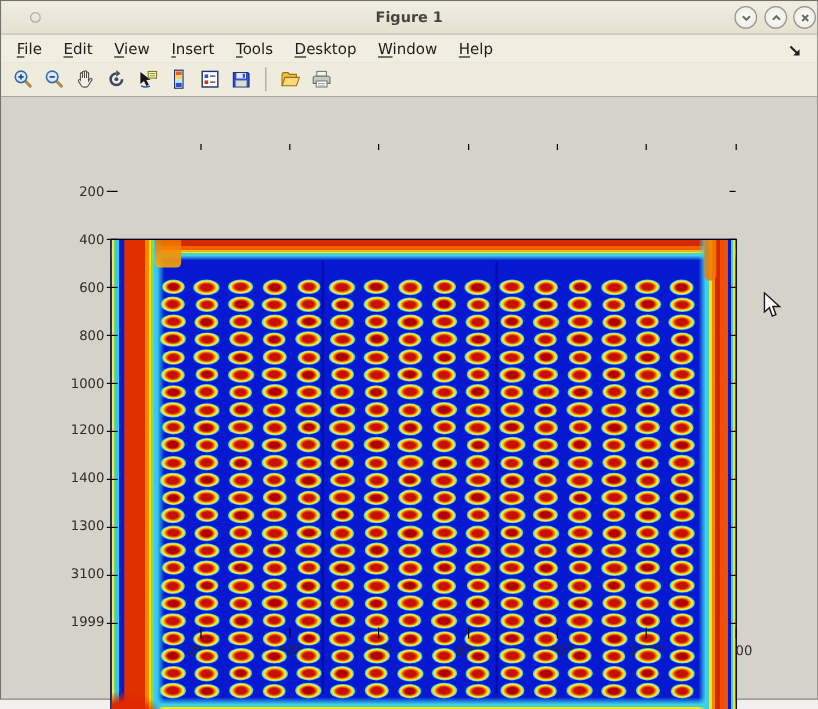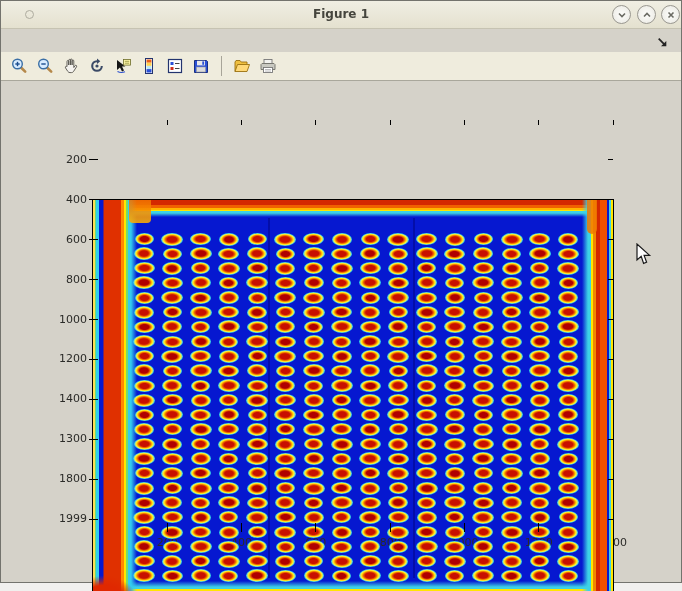--- a/index.html
+++ b/index.html
@@ -93,20 +93,30 @@
           <polyline points="2,6.5 5,3.5 8,6.5" fill="none" stroke="#6a6a62" stroke-width="1.6"></polyline>
         </svg>
     </span>
     <span class="win-btn" id="btn-close">
       <svg viewBox="0 0 10 10" width="10" height="10">
           <path d="M2.5 2.5 L7.5 7.5 M7.5 2.5 L2.5 7.5" stroke="#6a6a62" stroke-width="1.6"></path>
         </svg>
     </span>
   </div>
 
+  <div id="menubar">
+      <span class="menu-item"><u>F</u>ile</span>
+      <span class="menu-item"><u>E</u>dit</span>
+      <span class="menu-item"><u>V</u>iew</span>
+      <span class="menu-item"><u>I</u>nsert</span>
+      <span class="menu-item"><u>T</u>ools</span>
+      <span class="menu-item"><u>D</u>esktop</span>
+      <span class="menu-item"><u>W</u>indow</span>
+      <span class="menu-item"><u>H</u>elp</span>
+    </div>
   <span id="dock-icon">
     <svg viewBox="0 0 12 12" width="13" height="13">
         <path d="M2.5 2.5 L7.5 7.5" stroke="#222" stroke-width="1.6"></path>
         <polygon points="9.5,9.5 9.5,4.6 4.6,9.5" fill="#222"></polygon>
       </svg>
   </span>
 
   <div id="toolbar">
       <span class="tool">
         <svg viewBox="0 0 18 18">
@@ -627,21 +637,21 @@
         <div class="tick" style="left: 607px; top: 277.913px; width: 5px; height: 1px;"></div>
         <div class="ylab" style="left: 44px; top: 271.413px;">1200</div>
         <div class="tick" style="left: 88px; top: 317.815px; width: 9px; height: 1px;"></div>
         <div class="tick" style="left: 607px; top: 317.815px; width: 5px; height: 1px;"></div>
         <div class="ylab" style="left: 44px; top: 311.315px;">1400</div>
         <div class="tick" style="left: 88px; top: 357.718px; width: 9px; height: 1px;"></div>
         <div class="tick" style="left: 607px; top: 357.718px; width: 5px; height: 1px;"></div>
         <div class="ylab" style="left: 44px; top: 351.218px;">1300</div>
         <div class="tick" style="left: 88px; top: 397.62px; width: 9px; height: 1px;"></div>
         <div class="tick" style="left: 607px; top: 397.62px; width: 5px; height: 1px;"></div>
-        <div class="ylab" style="left: 44px; top: 391.12px;">1800</div>
+        <div class="ylab" style="left: 44px; top: 391.12px;">3100</div>
         <div class="tick" style="left: 88px; top: 437.522px; width: 9px; height: 1px;"></div>
         <div class="tick" style="left: 607px; top: 437.522px; width: 5px; height: 1px;"></div>
         <div class="ylab" style="left: 44px; top: 431.022px;">1999</div>
       </div>
 
   </div>
 
   <div id="cursor">
     <svg width="17" height="23" viewBox="0 0 17 23">
       <polygon points="1,1 1,17 5.2,13.4 7.6,20.4 10.6,19.2 8.1,12.4 13.6,12.4" fill="#fdfdfd" stroke="#1a1a1a" stroke-width="1.2"></polygon>

